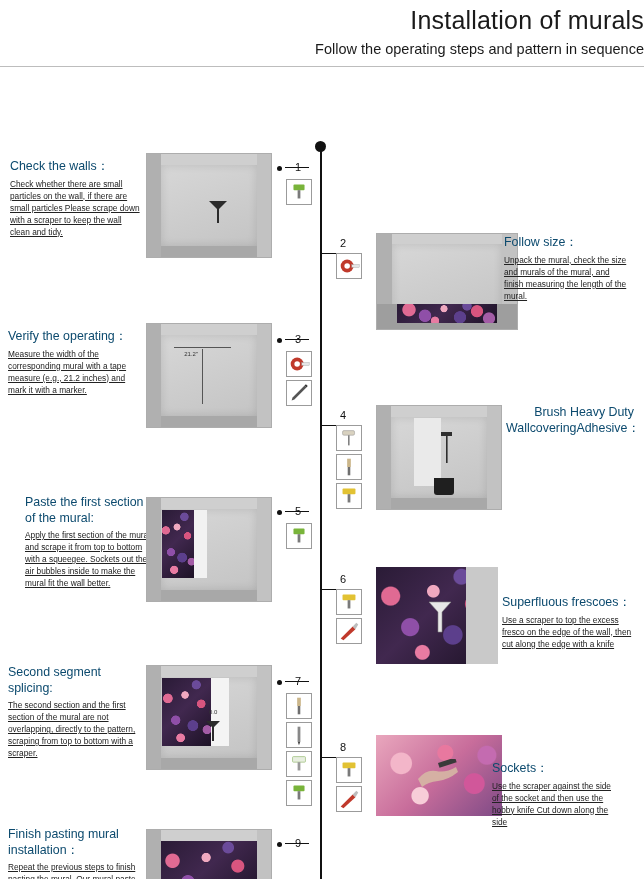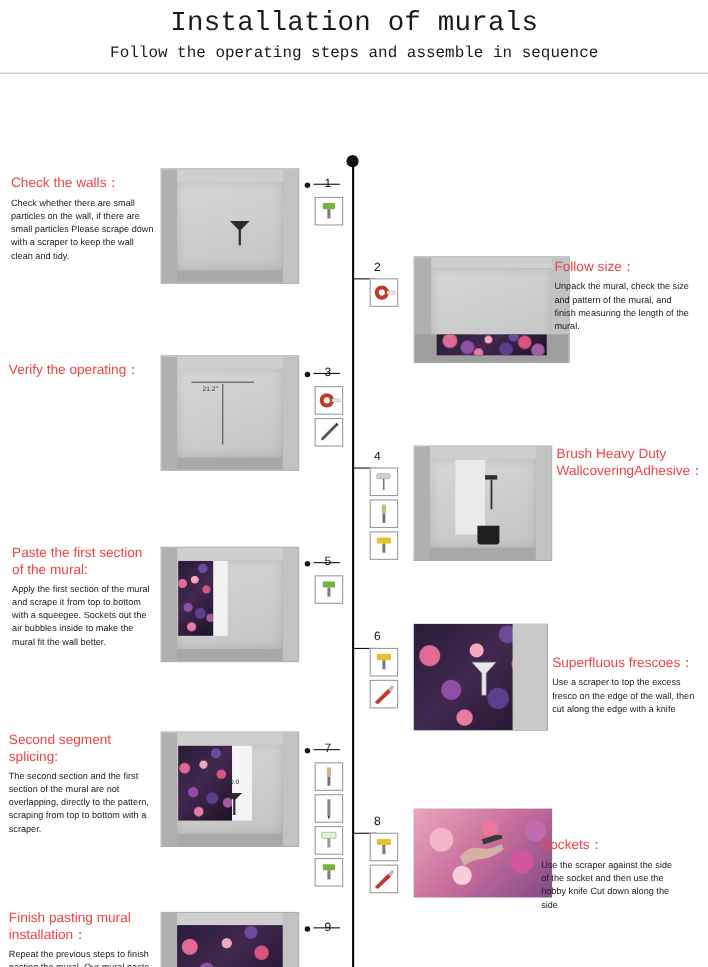--- a/index.html
+++ b/index.html
@@ -10,22 +10,21 @@
     background: #ffffff;
     font-family: "Liberation Sans", sans-serif;
     color: #111;
     position: relative;
     overflow: hidden;
   }
 
   
   .header {
     padding-top: 6px;
-    text-align: center;
-    font-family: Liberation Mono, monospace;
+    text-align: right;
   }
   .header h1 {
     margin: 0;
     font-size: 25px;
     font-weight: 400;
     letter-spacing: .2px;
     color: #1a1a1a;
   }
   .header h2 {
     margin: 6px 0 0 0;
@@ -64,28 +63,29 @@
     height: 11px;
     border-radius: 50%;
     background: #111;
   }
 
   
   .text-block { position: absolute; }
   .t-title {
     font-size: 12.4px;
     font-weight: 400;
-    color: #ef4444;
+    color: #0c4a6e;
     line-height: 1.25;
     margin-bottom: 3px;
   }
   .t-body {
     font-size: 8.3px;
     line-height: 1.45;
     color: #222;
+    text-decoration: underline;
   }
 
   .photo {
     position: absolute;
     background: #c9c9c9;
     overflow: hidden;
   }
   
   .room {
     background: linear-gradient(#bfbfbf, #b4b4b4);
@@ -182,21 +182,21 @@
     position: absolute;
     font-size: 6px;
     color: #333;
   }
 </style>
 </head>
 <body>
 
 <div class="header">
   <h1>Installation of murals</h1>
-  <h2>Follow the operating steps and assemble in sequence</h2>
+  <h2>Follow the operating steps and pattern in sequence</h2>
   <div class="hrule"></div>
 </div>
 
 <div class="canvas">
 
   <div class="timeline-dot"></div>
   <div class="timeline"></div>
 
   <div class="text-block" style="left:10px; top:92px; width:130px;">
     <div class="t-title">Check the walls：</div>
@@ -242,25 +242,26 @@
   <div class="photo room" style="left:376px; top:166px; width:142px; height:97px;">
     <div class="ceil"></div>
       <div class="lwall"></div>
       <div class="rwall"></div>
     <div class="wall"></div>
     <div class="floor" style="height:26%;background:#9e9e9e"></div>
     <div class="floral" style="position:absolute;left:14%;bottom:6%;width:72%;height:20%;"></div>
   </div>
   <div class="text-block" style="left:504px; top:168px; width:126px;">
     <div class="t-title">Follow size：</div>
-    <div class="t-body">Unpack the mural, check the size and pattern of the mural, and finish measuring the length of the mural.</div>
+    <div class="t-body">Unpack the mural, check the size and murals of the mural, and finish measuring the length of the mural.</div>
   </div>
 
   <div class="text-block" style="left:8px; top:262px; width:130px;">
     <div class="t-title">Verify the operating：</div>
+    <div class="t-body">Measure the width of the corresponding mural with a tape measure (e.g., 21.2 inches) and mark it with a marker.</div>
   </div>
   <div class="photo room" style="left:146px; top:256px; width:126px; height:105px;">
     <div class="ceil"></div>
       <div class="floor"></div>
       <div class="lwall"></div>
       <div class="rwall"></div>
     <div class="wall"></div>
     <div style="position:absolute;left:22%;top:22%;width:46%;height:1px;background:#555"></div>
     <div style="position:absolute;left:44%;top:24%;width:1px;height:54%;background:#555"></div>
     <div class="meas-label" style="left:30%;top:26%;">21.2"</div>
@@ -316,25 +317,25 @@
       <div class="lwall"></div>
       <div class="rwall"></div>
     <div class="wall"></div>
     <div style="position:absolute;left:30%;top:12%;width:22%;height:66%;background:#eaeaea"></div>
     <svg style="position:absolute;left:50%;top:24%;width:16px;height:34px" viewBox="0 0 16 34">
       <rect x="2" y="1" width="11" height="4" fill="#2f2f2f"></rect>
         <rect x="7" y="5" width="1.6" height="27" fill="#2f2f2f"></rect>
     </svg>
     <div style="position:absolute;left:46%;top:70%;width:16%;height:16%;background:#1f1f1f;border-radius:0 0 3px 3px"></div>
   </div>
-  <div class="text-block" style="left:506px; top:338px; width:128px;">
+  <div class="text-block" style="left:506px; top:338px; width:128px;text-align:right;">
     <div class="t-title">Brush Heavy Duty WallcoveringAdhesive：</div>
   </div>
 
-  <div class="text-block" style="left:11px; top:428px; width:132px;">
+  <div class="text-block" style="left:25px; top:428px; width:132px;">
     <div class="t-title">Paste the first section of the mural:</div>
     <div class="t-body">Apply the first section of the mural and scrape it from top to bottom with a squeegee. Sockets out the air bubbles inside to make the mural fit the wall better.</div>
   </div>
   <div class="photo room" style="left:146px; top:430px; width:126px; height:105px;">
     <div class="ceil"></div>
       <div class="floor"></div>
       <div class="lwall"></div>
       <div class="rwall"></div>
     <div class="wall"></div>
     <div class="floral" style="position:absolute;left:12%;top:12%;width:26%;height:66%;"></div>

